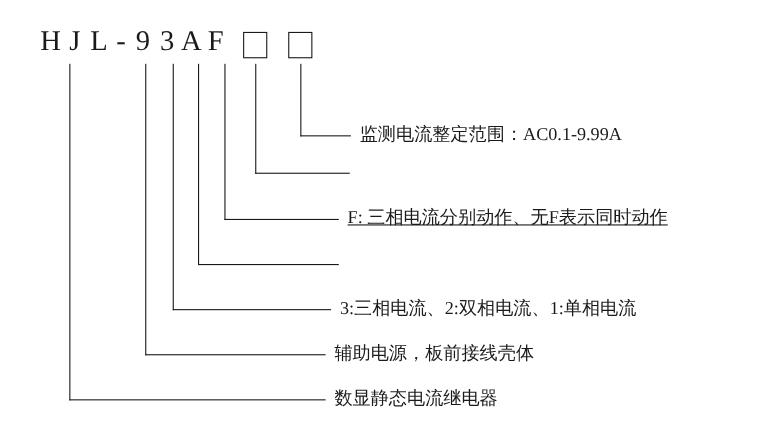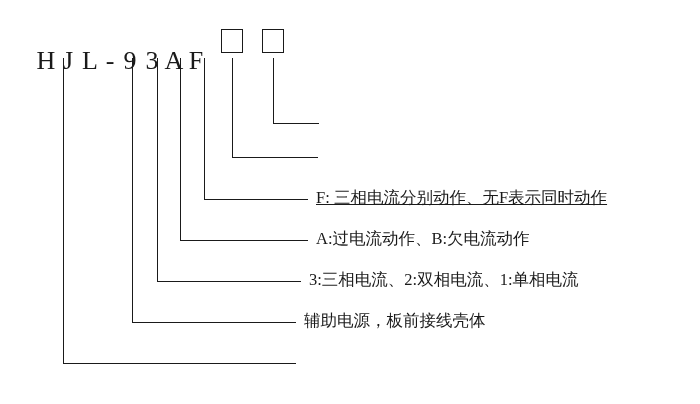--- a/index.html
+++ b/index.html
@@ -18,21 +18,20 @@
   
   .code {
     position: absolute;
     left: 36px;
     top: 22px;
     font-family: "Liberation Serif", serif;
     font-size: 26px;
     letter-spacing: 2px;
     color: #1a1a1a;
     white-space: nowrap;
-    margin-top: 24px;
   }
   .code .ch {
     display: inline-block;
     width: 22px;
     text-align: center;
   }
   .code .dash {
     display: inline-block;
     width: 18px;
     text-align: center;
@@ -74,36 +73,37 @@
 
   <div class="code">
     <span class="ch">H</span><span class="ch">J</span><span class="ch">L</span><span class="dash">-</span><span class="ch">9</span><span class="ch">3</span><span class="ch">A</span><span class="ch">F</span>
   </div>
 
   <div class="box" style="left:221px; top:29px;"></div>
   <div class="box" style="left:262px; top:29px;"></div>
 
   <div class="vline" style="left:273px; top:58px; height:66px;"></div>
   <div class="hline" style="left:273px; top:123px; width:46px;"></div>
+  <div class="label" style="left:327px; top:114px;">监测电流整定范围：AC0.1-9.99A</div>
 
   <div class="vline" style="left:232px; top:58px; height:100px;"></div>
   <div class="hline" style="left:232px; top:157px; width:86px;"></div>
 
   <div class="vline" style="left:204px; top:58px; height:142px;"></div>
   <div class="hline" style="left:204px; top:199px; width:104px;"></div>
   <div class="label" style="left:316px; top:190px;text-decoration:underline;">F: 三相电流分别动作、无F表示同时动作</div>
 
   <div class="vline" style="left:180px; top:58px; height:183px;"></div>
   <div class="hline" style="left:180px; top:240px; width:128px;"></div>
-  <div class="label" style="left:316px; top:231px;">A:过电流动作、B:欠电流动作</div>
 
   <div class="vline" style="left:157px; top:58px; height:224px;"></div>
   <div class="hline" style="left:157px; top:281px; width:144px;"></div>
   <div class="label" style="left:309px; top:272px;">3:三相电流、2:双相电流、1:单相电流</div>
 
   <div class="vline" style="left:132px; top:58px; height:265px;"></div>
   <div class="hline" style="left:132px; top:322px; width:164px;"></div>
   <div class="label" style="left:304px; top:313px;">辅助电源，板前接线壳体</div>
 
   <div class="vline" style="left:63px; top:58px; height:306px;"></div>
   <div class="hline" style="left:63px; top:363px; width:233px;"></div>
+  <div class="label" style="left:304px; top:354px;">数显静态电流继电器</div>
 
 </div>
 
 </body></html>

